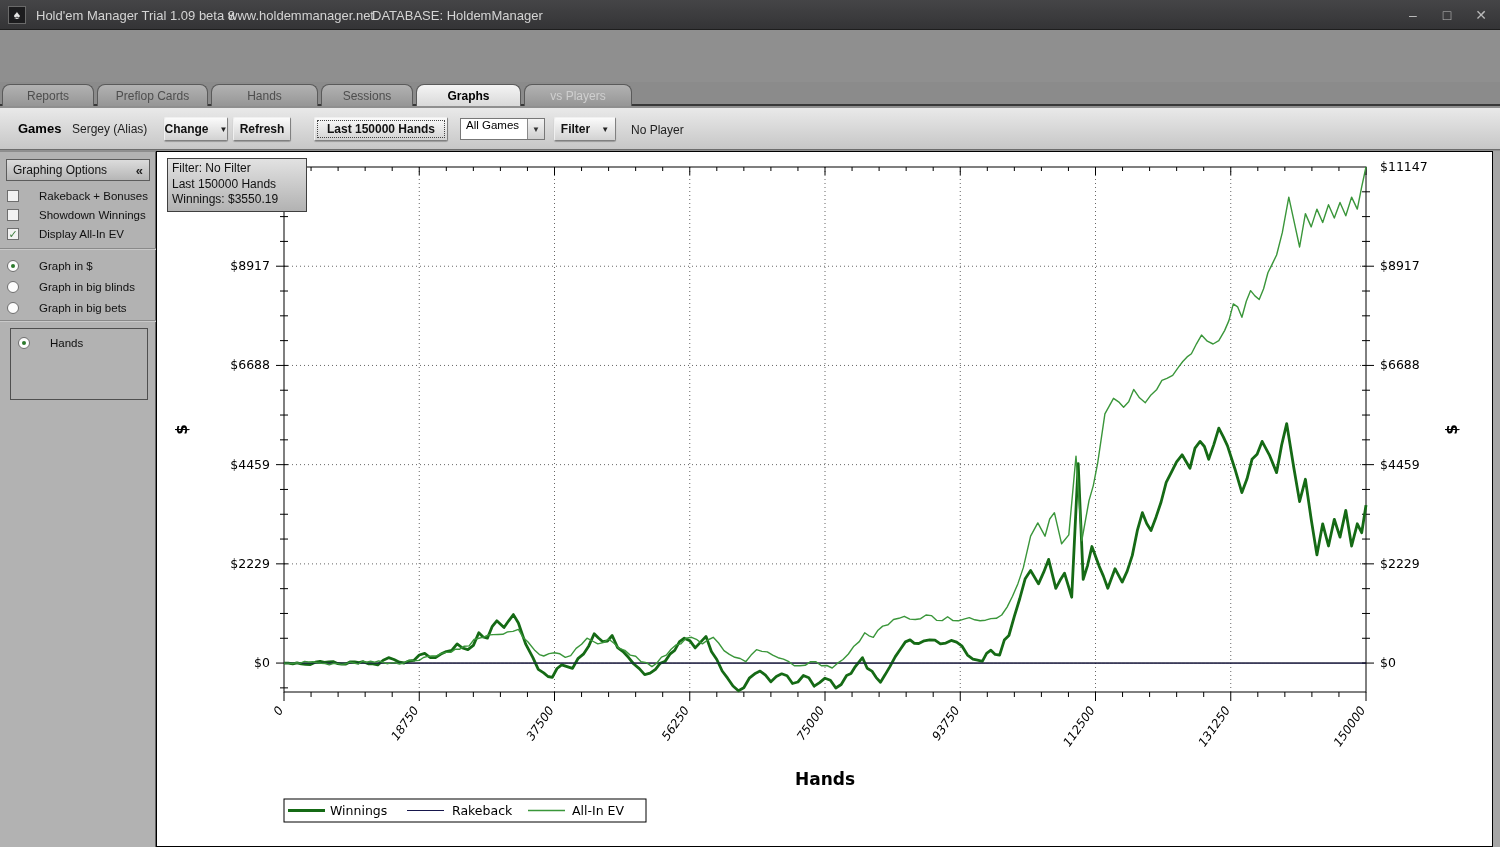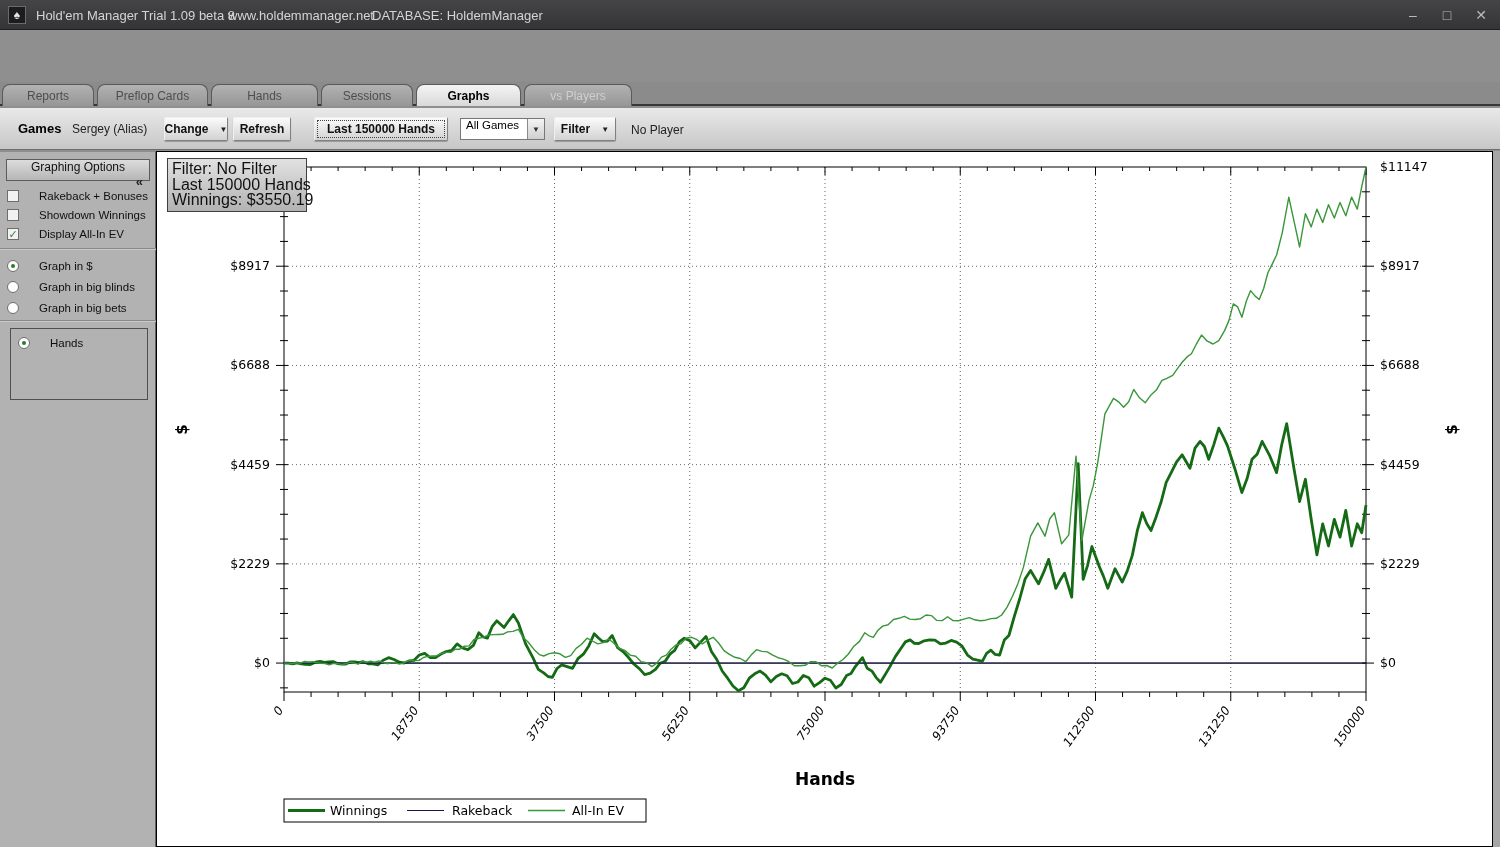--- a/index.html
+++ b/index.html
@@ -60,42 +60,42 @@
   .combo .val { flex:1; font-size:11.5px; padding-left:5px; color:#000; }
   .combo .arrow { width:17px; height:20px; background:linear-gradient(#f4f4f4,#cfcfcf);
                   border-left:1px solid #8a8a8a; font-size:8px; display:flex; align-items:center; justify-content:center; color:#333; }
   .lbl-nofilter { position:absolute; left:631px; top:15px; font-size:12px; color:#222; }
 
   
   .sidebar { position:absolute; left:0; top:151px; width:156px; height:696px; background:#b2b2b2;
              border-right:1px solid #636363; border-top:1px solid #8d8d8d; }
   .gohdr { position:absolute; left:6px; top:7px; width:144px; height:22px;
            background:linear-gradient(#dcdcdc,#b6b6b6); border:1px solid #5c5c5c;
-           display:flex; align-items:center; font-size:12px; color:#111; padding:0 6px;flex-direction:column; }
+           display:flex; align-items:center; font-size:12px; color:#111; padding:0 6px; }
   .gohdr .chev { margin-left:auto; font-size:13px; font-weight:bold; color:#222; }
   .cbrow { position:absolute; left:7px; display:flex; align-items:center; gap:20px; height:16px; }
   .cbox { width:12px; height:12px; background:#f2f2f2; border:1px solid #6e6e6e; font-size:11px;
           line-height:11px; text-align:center; color:#3e7d3e; }
   .cbox.checked::after { content:"✓"; }
   .radio { width:12px; height:12px; border-radius:50%; background:#fdfdfd; border:1px solid #6e6e6e; position:relative; }
   .radio.sel::after { content:""; position:absolute; left:3px; top:3px; width:4px; height:4px;
                       border-radius:50%; background:#2c7a2c; }
   .cbrow .cblbl { font-size:11.5px; color:#101010; white-space:nowrap; }
   .sb-div { position:absolute; left:0; width:156px; border-top:1px solid #8a8a8a; border-bottom:1px solid #c9c9c9; }
   .handsbox { position:absolute; left:10px; top:176px; width:138px; height:72px; border:1px solid #4f4f4f; }
 
   
   .chartpanel { position:absolute; left:156px; top:151px; width:1337px; height:696px;
                 background:#fff; border:1px solid #000; }
   .rightstrip { position:absolute; left:1493px; top:151px; width:7px; height:696px; background:#a6a6a6; }
   svg.chart { position:absolute; left:0; top:0; }
   .tooltip { position:absolute; left:10px; top:6px; width:140px;
              background:linear-gradient(#e2e2e2,#b2b2b2); border:1px solid #3f3f3f;
              padding:2px 4px 3px 4px; z-index:5; }
-  .tooltip div { font-size:16px; color:#111; line-height:15.5px; white-space:nowrap; }
+  .tooltip div { font-size:12px; color:#111; line-height:15.5px; white-space:nowrap; }
 </style>
 </head>
 <body>
 
 <div id="app">
 
   <div class="titlebar">
     <div class="appicon">♠</div>
     <div class="titletext t-title">Hold'em Manager Trial 1.09 beta 8</div>
     <div class="titletext t-url">www.holdemmanager.net</div>

